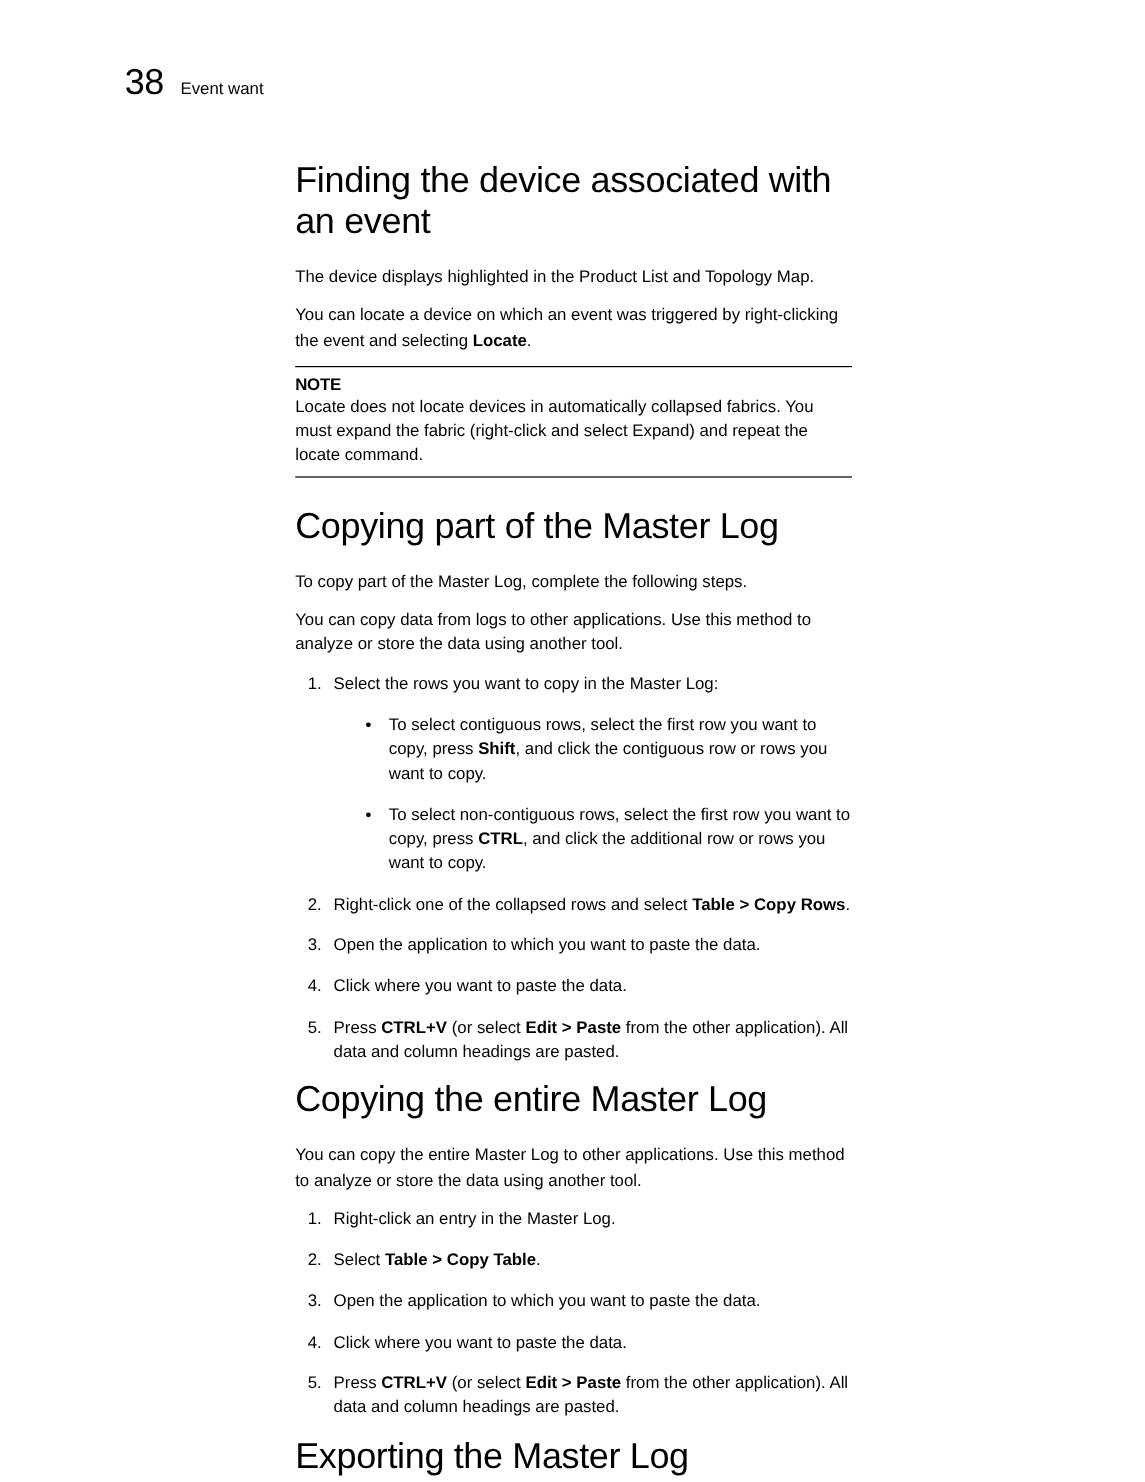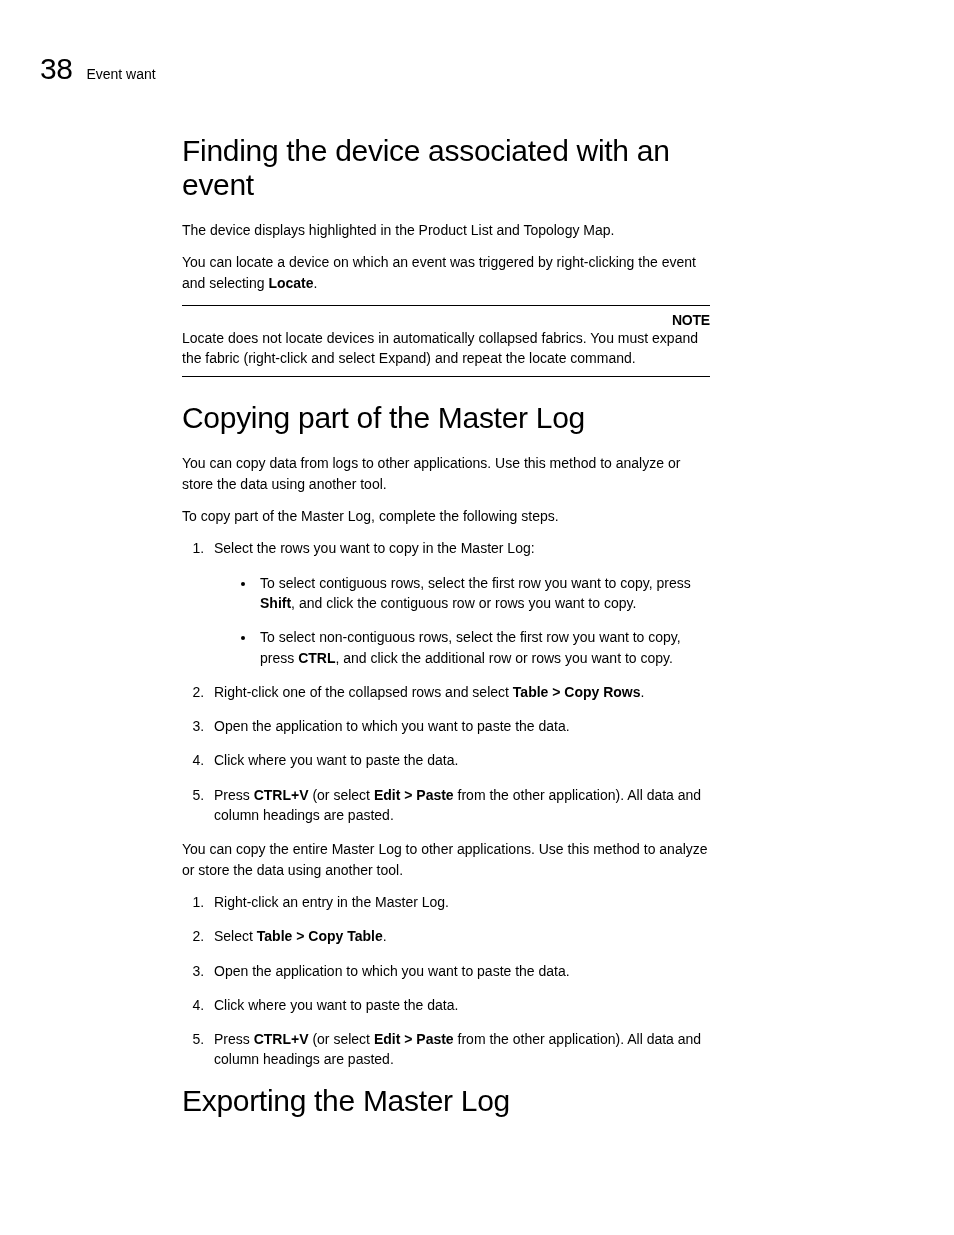--- a/index.html
+++ b/index.html
@@ -8,21 +8,21 @@
     padding: 0;
     background: #ffffff;
     width: 954px;
     font-family: Arial, Helvetica, sans-serif;
     color: #000000;
   }
   .page {
     width: 792px;
     height: 1235px;
     position: relative;
-    padding: 52px 82px 0 40px;
+    padding: 52px 82px 0 104px;
     box-sizing: border-box;
   }
   .running-header {
     display: flex;
     align-items: baseline;
     gap: 14px;
     margin-bottom: 48px;
   }
   .running-header .pagenum {
     font-family: "Arial Narrow", Arial, sans-serif;
@@ -56,21 +56,20 @@
     border-top: 1.5px solid #000;
     border-bottom: 1.5px solid #000;
     padding: 6px 0 8px 0;
     margin: 10px 0 24px 0;
   }
   .note-box .note-label {
     font-family: "Arial Narrow", Arial, sans-serif;
     font-size: 14px;
     font-weight: 700;
     letter-spacing: -0.2px;
-    text-align: right;
   }
   .note-box p { margin: 0; }
   .section-gap { margin-top: 34px; }
   ol.steps {
     font-size: 14px;
     line-height: 1.45;
     margin: 0 0 0 0;
     padding: 0 0 0 26px;
   }
   ol.steps > li {
@@ -104,22 +103,22 @@
     <p>
       <span>You can locate a device on which an event was triggered by right-clicking the event and selecting </span><span class="bold">Locate</span><span>.</span>
     </p>
 
     <div class="note-box">
       <div class="note-label">NOTE</div>
       <p>Locate does not locate devices in automatically collapsed fabrics. You must expand the fabric (right-click and select Expand) and repeat the locate command.</p>
     </div>
 
     <h2 class="topic section-gap">Copying part of the Master Log</h2>
+    <p>To copy part of the Master Log, complete the following steps.</p>
     <p>You can copy data from logs to other applications. Use this method to analyze or store the data using another tool.</p>
-    <p>To copy part of the Master Log, complete the following steps.</p>
     <ol class="steps">
       <li>
         <span>Select the rows you want to copy in the Master Log:</span>
         <ul class="bullets">
           <li>
             <span>To select contiguous rows, select the first row you want to copy, press </span><span class="bold">Shift</span><span>, and click the contiguous row or rows you want to copy.</span>
           </li>
           <li>
             <span>To select non-contiguous rows, select the first row you want to copy, press </span><span class="bold">CTRL</span><span>, and click the additional row or rows you want to copy.</span>
           </li>
@@ -128,20 +127,21 @@
       <li>
         <span>Right-click one of the collapsed rows and select </span><span class="bold">Table &gt; Copy Rows</span><span>.</span>
       </li>
       <li>Open the application to which you want to paste the data.</li>
       <li>Click where you want to paste the data.</li>
       <li>
         <span>Press </span><span class="bold">CTRL+V</span><span> (or select </span><span class="bold">Edit &gt; Paste</span><span> from the other application). All data and column headings are pasted.</span>
       </li>
     </ol>
 
+    <h2 class="topic section-gap">Copying the entire Master Log</h2>
     <p>You can copy the entire Master Log to other applications. Use this method to analyze or store the data using another tool.</p>
     <ol class="steps">
       <li>Right-click an entry in the Master Log.</li>
       <li>
         <span>Select </span><span class="bold">Table &gt; Copy Table</span><span>.</span>
       </li>
       <li>Open the application to which you want to paste the data.</li>
       <li>Click where you want to paste the data.</li>
       <li>
         <span>Press </span><span class="bold">CTRL+V</span><span> (or select </span><span class="bold">Edit &gt; Paste</span><span> from the other application). All data and column headings are pasted.</span>

